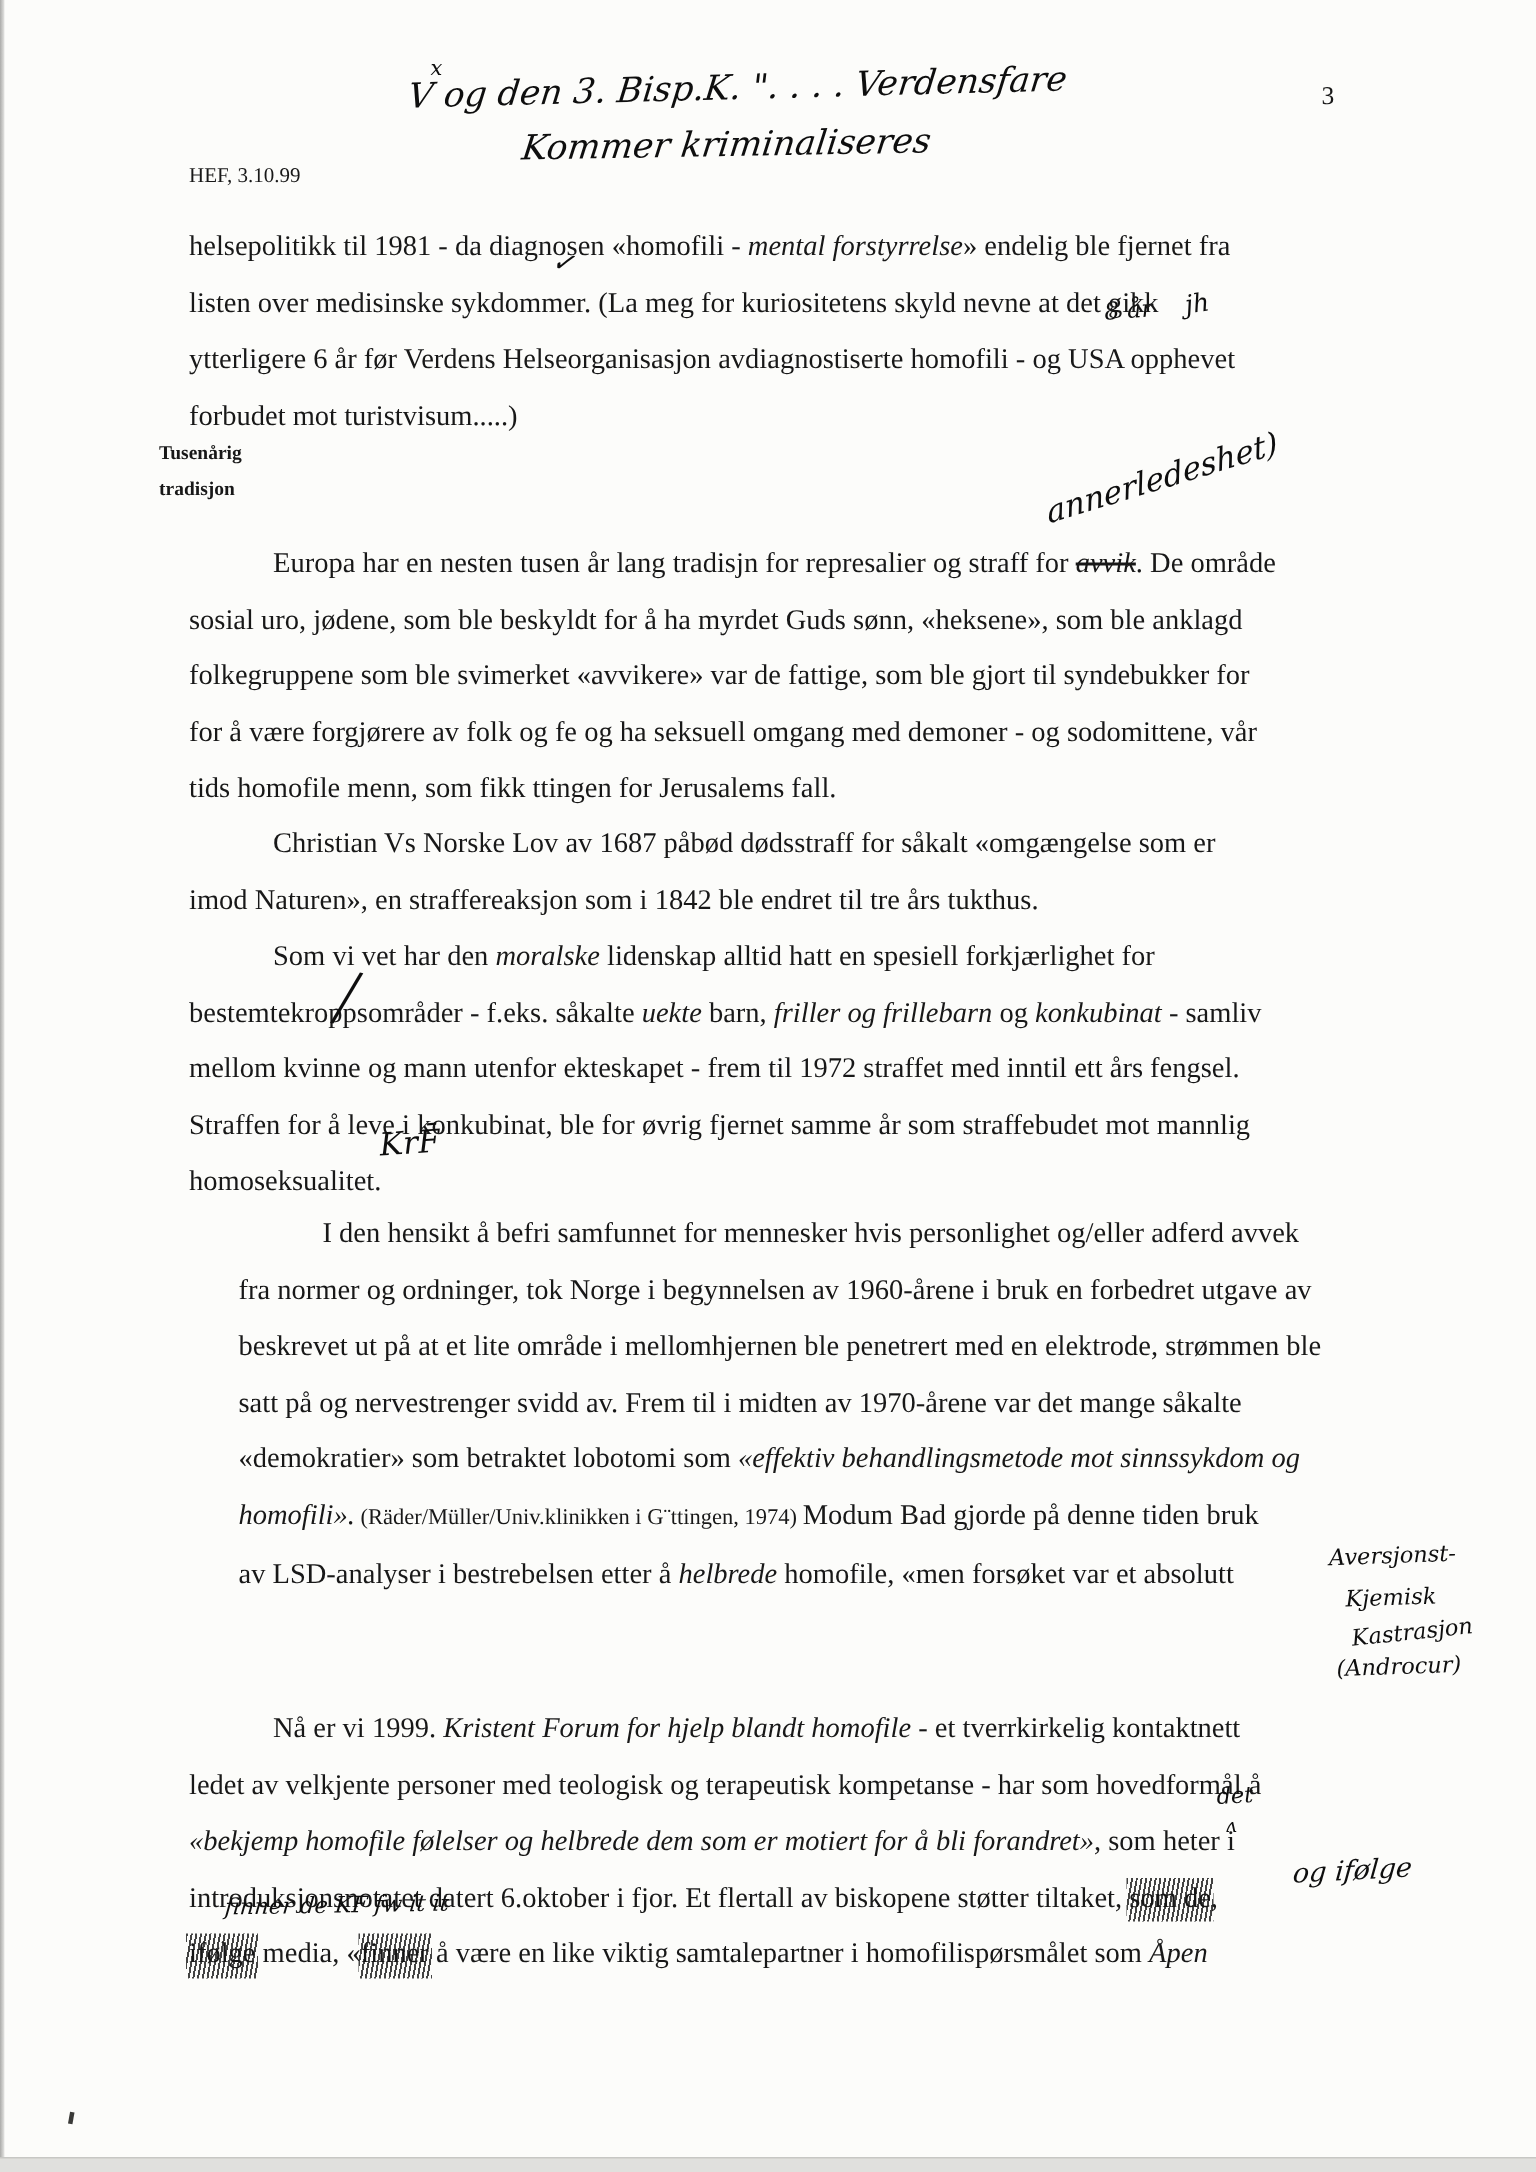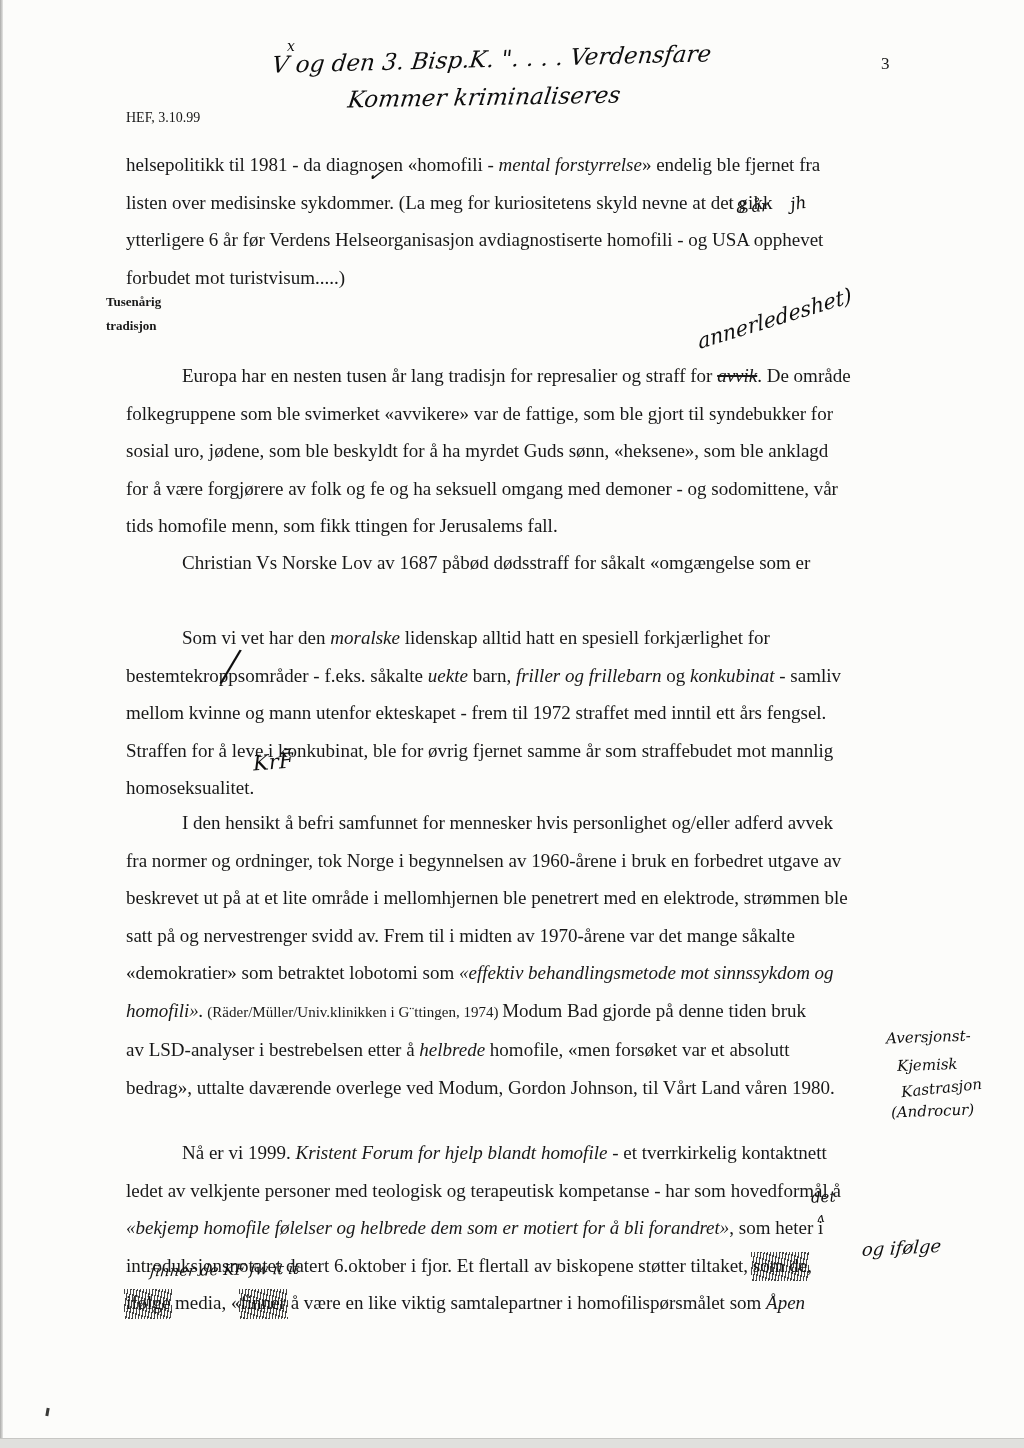--- a/index.html
+++ b/index.html
@@ -62,49 +62,49 @@
 
   <div class="para" style="top:146px;">
     <div class="line"><span>helsepolitikk til 1981 - da diagnosen «homofili - </span><span class="it">mental forstyrrelse</span><span>» endelig ble fjernet fra</span></div>
     <div class="line">listen over medisinske sykdommer. (La meg for kuriositetens skyld nevne at det gikk</div>
     <div class="line">ytterligere 6 år før Verdens Helseorganisasjon avdiagnostiserte homofili - og USA opphevet</div>
     <div class="line">forbudet mot turistvisum.....)</div>
   </div>
 
   <div class="para" style="top:357px;">
     <div class="line indent"><span>Europa har en nesten tusen år lang tradisjn for represalier og straff for </span><span class="strike">avvik</span><span>. De område</span></div>
+    <div class="line">sosial uro, jødene, som ble beskyldt for å ha myrdet Guds sønn, «heksene», som ble anklagd</div>
     <div class="line">folkegruppene som ble svimerket «avvikere» var de fattige, som ble gjort til syndebukker for</div>
-    <div class="line">sosial uro, jødene, som ble beskyldt for å ha myrdet Guds sønn, «heksene», som ble anklagd</div>
     <div class="line">for å være forgjørere av folk og fe og ha seksuell omgang med demoner - og sodomittene, vår</div>
     <div class="line">tids homofile menn, som fikk ttingen for Jerusalems fall.</div>
   </div>
 
   <div class="para" style="top:544px;">
     <div class="line indent">Christian Vs Norske Lov av 1687 påbød dødsstraff for såkalt «omgængelse som er</div>
+    <div class="line">imod Naturen», en straffereaksjon som i 1842 ble endret til tre års tukthus.</div>
   </div>
 
   <div class="para" style="top:619px;">
     <div class="line indent"><span>Som vi vet har den </span><span class="it">moralske</span><span> lidenskap alltid hatt en spesiell forkjærlighet for</span></div>
     <div class="line"><span>bestemtekroppsområder - f.eks. såkalte </span><span class="it">uekte</span><span> barn, </span><span class="it">friller og frillebarn</span><span> og </span><span class="it">konkubinat</span><span> - samliv</span></div>
     <div class="line">mellom kvinne og mann utenfor ekteskapet - frem til 1972 straffet med inntil ett års fengsel.</div>
     <div class="line">Straffen for å leve i konkubinat, ble for øvrig fjernet samme år som straffebudet mot mannlig</div>
     <div class="line">homoseksualitet.</div>
   </div>
   <div class="hw" style="left:226px; top:648px; font-size:30px; transform:rotate(12deg) scaleY(1.5);">/</div>
   <div class="hw" style="left:253px; top:750px; font-size:21px; transform:rotate(-4deg);">KrF̄</div>
 
-  <div class="para" style="top:804px;">
+  <div class="para" style="top:804px;margin-left:33px;">
     <div class="line indent">I den hensikt å befri samfunnet for mennesker hvis personlighet og/eller adferd avvek</div>
     <div class="line">fra normer og ordninger, tok Norge i begynnelsen av 1960-årene i bruk en forbedret utgave av</div>
     <div class="line">beskrevet ut på at et lite område i mellomhjernen ble penetrert med en elektrode, strømmen ble</div>
     <div class="line">satt på og nervestrenger svidd av. Frem til i midten av 1970-årene var det mange såkalte</div>
     <div class="line"><span>«demokratier» som betraktet lobotomi som </span><span class="it">«effektiv behandlingsmetode mot sinnssykdom og</span></div>
     <div class="line"><span class="it">homofili».</span><span class="sm"> (Räder/Müller/Univ.klinikken i G¨ttingen, 1974) </span><span>Modum Bad gjorde på denne tiden bruk</span></div>
     <div class="line"><span>av LSD-analyser i bestrebelsen etter å </span><span class="it">helbrede</span><span> homofile, «men forsøket var et absolutt</span></div>
-    <div class="line">bedrag», uttalte daværende overlege ved Modum, Gordon Johnson, til Vårt Land våren 1980.</div>
   </div>
 
   <div class="hw" style="left:886px; top:1028px; font-size:15px; transform:rotate(-2deg);">Aversjonst-</div>
   <div class="hw" style="left:897px; top:1056px; font-size:15px; transform:rotate(-2deg);">Kjemisk</div>
   <div class="hw" style="left:901px; top:1079px; font-size:15px; transform:rotate(-6deg);">Kastrasjon</div>
   <div class="hw" style="left:891px; top:1102px; font-size:15px; transform:rotate(-2deg);">(Androcur)</div>
 
   <div class="para" style="top:1134px;">
     <div class="line indent"><span>Nå er vi 1999. </span><span class="it">Kristent Forum for hjelp blandt homofile</span><span> - et tverrkirkelig kontaktnett</span></div>
     <div class="line">ledet av velkjente personer med teologisk og terapeutisk kompetanse - har som hovedformål å</div>

